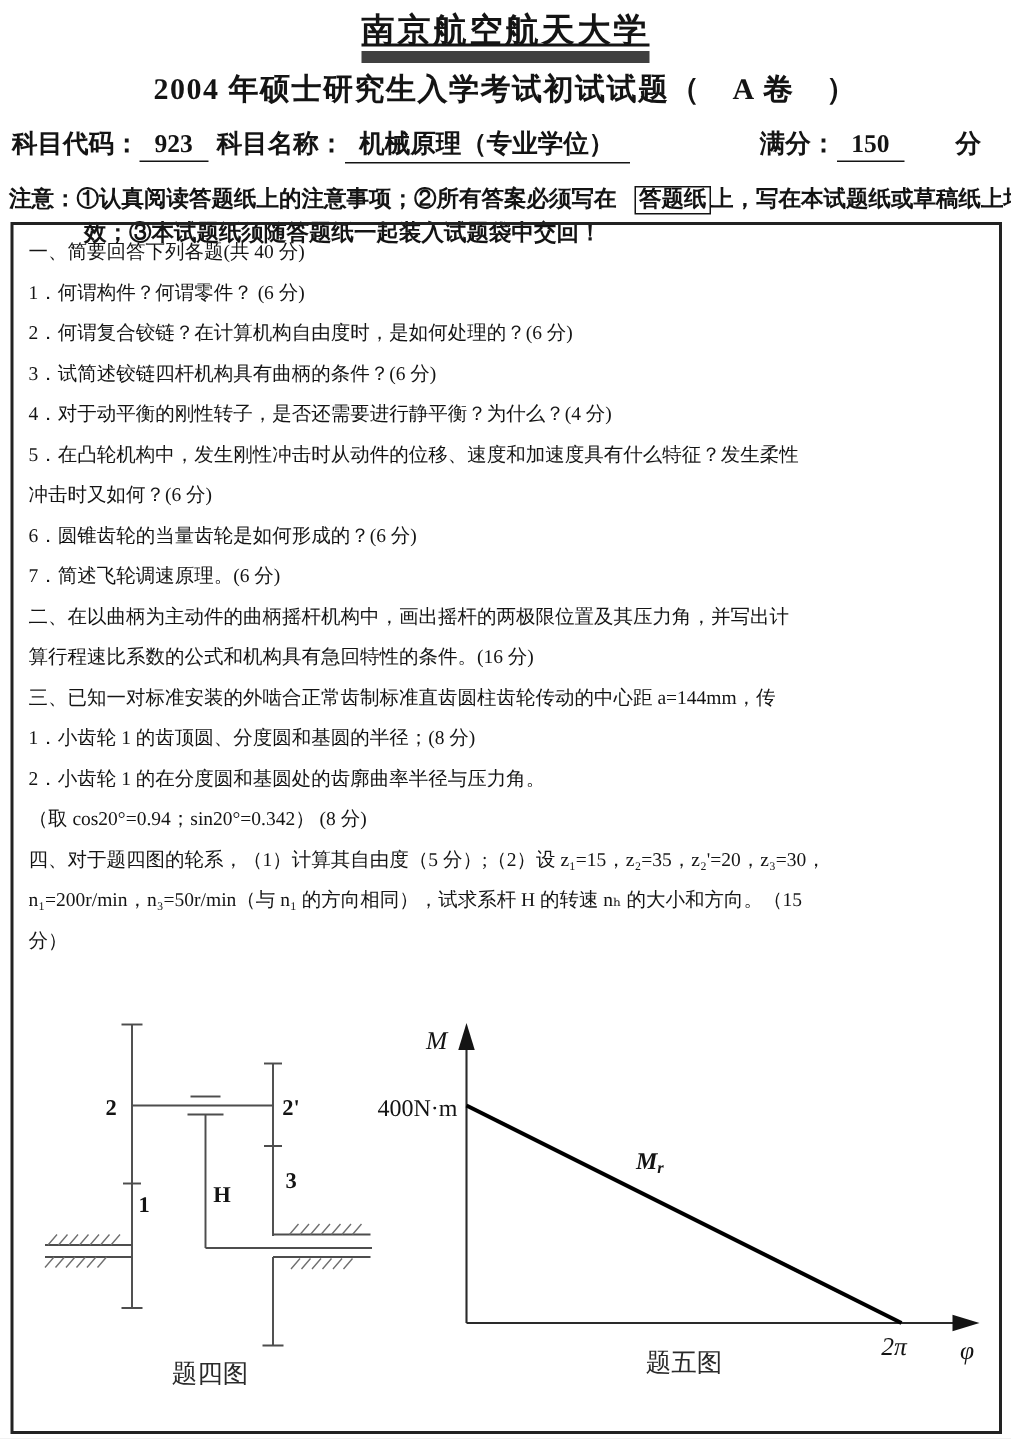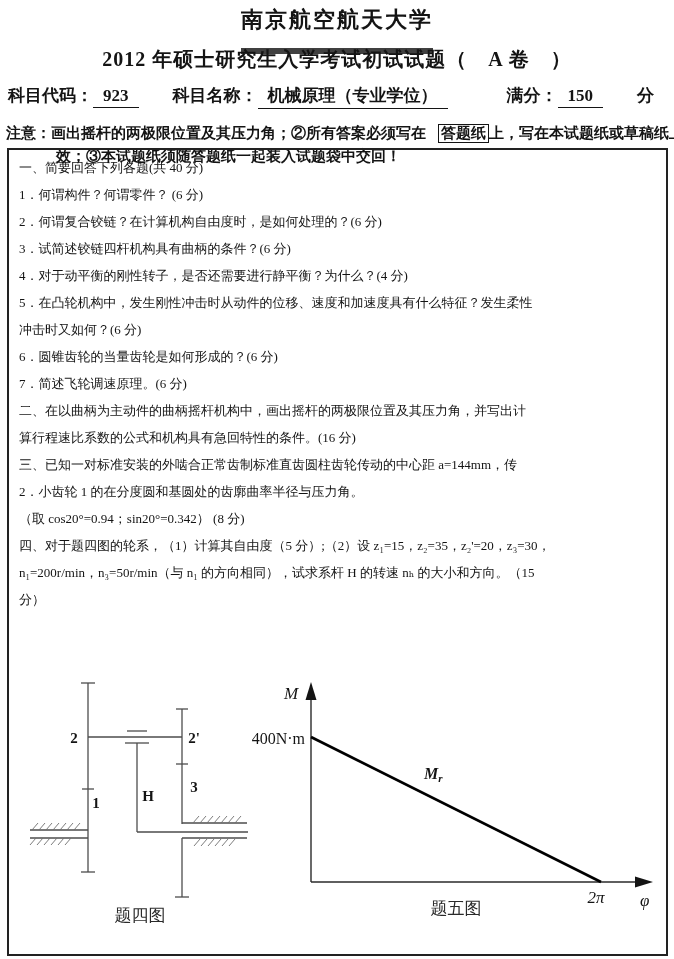--- a/index.html
+++ b/index.html
@@ -14,22 +14,23 @@
   }
   
   .uni-title {
     margin:5px 0 0 0;
     text-align:center;
     font-size:22px;
     font-weight:bold;
     letter-spacing:2px;
   }
   .uni-title span {
-    border-bottom:6px solid #404040;
-    padding-bottom:16px;
+    border-bottom:8px solid #404040;
+    padding-bottom:2px;
+    text-decoration:underline;
   }
   .exam-title {
     margin:11px 0 0 0;
     text-align:center;
     font-size:20px;
     font-weight:bold;
     letter-spacing:1px;
   }
   .subject-row {
     display:flex;
@@ -38,21 +39,21 @@
     margin-top:11px;
     font-size:17px;
     font-weight:bold;
     white-space:nowrap;
   }
   .uval {
     display:inline-block;
     border-bottom:1.5px solid #141414;
     padding:0 10px 1px 10px;
   }
-  .name-label { margin-left:34px; }
+  .name-label { margin-left:6px; }
   .score-label { margin-left:auto; }
   .score-unit { margin-left:34px; margin-right:10px; }
   
   .notice {
     margin-top:13px;
     padding:0 6px;
     font-size:15px;
     font-weight:bold;
     line-height:23px;
     white-space:nowrap;
@@ -84,51 +85,52 @@
     left:0; top:660px;
     pointer-events:none;
   }
 </style>
 </head>
 <body>
 
 <div class="page">
 
   <h1 class="uni-title"><span>南京航空航天大学</span></h1>
-  <h2 class="exam-title">2012 年硕士研究生入学考试初试试题（　A 卷　）</h2>
+  <h2 class="exam-title">2004 年硕士研究生入学考试初试试题（　A 卷　）</h2>
 
   <div class="subject-row">
     <span>科目代码：</span>
       <span class="uval">923</span>
       <span class="name-label">科目名称：</span>
       <span class="uval">机械原理（专业学位）</span>
       <span class="score-label">满分：</span>
       <span class="uval">150</span>
       <span class="score-unit">分</span>
   </div>
 
   <div class="notice">
-    <div><span>注意：</span><span>画出摇杆的两极限位置及其压力角；②所有答案必须写在</span><span class="boxed">答题纸</span><span>上，写在本试题纸或草稿纸上均无</span></div>
+    <div><span>注意：</span><span>①认真阅读答题纸上的注意事项；②所有答案必须写在</span><span class="boxed">答题纸</span><span>上，写在本试题纸或草稿纸上均无</span></div>
     <div class="notice-line2">效；③本试题纸须随答题纸一起装入试题袋中交回！</div>
   </div>
 
   <div class="qbox">
     <div class="qlines">
       <div class="qline">一、简要回答下列各题(共 40 分)</div>
       <div class="qline">1．何谓构件？何谓零件？ (6 分)</div>
       <div class="qline">2．何谓复合铰链？在计算机构自由度时，是如何处理的？(6 分)</div>
       <div class="qline">3．试简述铰链四杆机构具有曲柄的条件？(6 分)</div>
       <div class="qline">4．对于动平衡的刚性转子，是否还需要进行静平衡？为什么？(4 分)</div>
       <div class="qline">5．在凸轮机构中，发生刚性冲击时从动件的位移、速度和加速度具有什么特征？发生柔性</div>
       <div class="qline">冲击时又如何？(6 分)</div>
       <div class="qline">6．圆锥齿轮的当量齿轮是如何形成的？(6 分)</div>
       <div class="qline">7．简述飞轮调速原理。(6 分)</div>
       <div class="qline">二、在以曲柄为主动件的曲柄摇杆机构中，画出摇杆的两极限位置及其压力角，并写出计</div>
       <div class="qline">算行程速比系数的公式和机构具有急回特性的条件。(16 分)</div>
       <div class="qline">三、已知一对标准安装的外啮合正常齿制标准直齿圆柱齿轮传动的中心距 a=144mm，传</div>
+      <div class="qline">1．小齿轮 1 的齿顶圆、分度圆和基圆的半径；(8 分)</div>
       <div class="qline">2．小齿轮 1 的在分度圆和基圆处的齿廓曲率半径与压力角。</div>
       <div class="qline">（取 cos20°=0.94；sin20°=0.342） (8 分)</div>
       <div class="qline">四、对于题四图的轮系，（1）计算其自由度（5 分）;（2）设 z₁=15，z₂=35，z₂'=20，z₃=30，</div>
       <div class="qline">n₁=200r/min，n₃=50r/min（与 n₁ 的方向相同），试求系杆 H 的转速 nₕ 的大小和方向。（15</div>
       <div class="qline">分）</div>
     </div>
   </div>
 
   <svg class="figs" width="674" height="299" viewBox="0 660 674 299" font-family="Liberation Serif, DejaVu Serif, serif">
 

